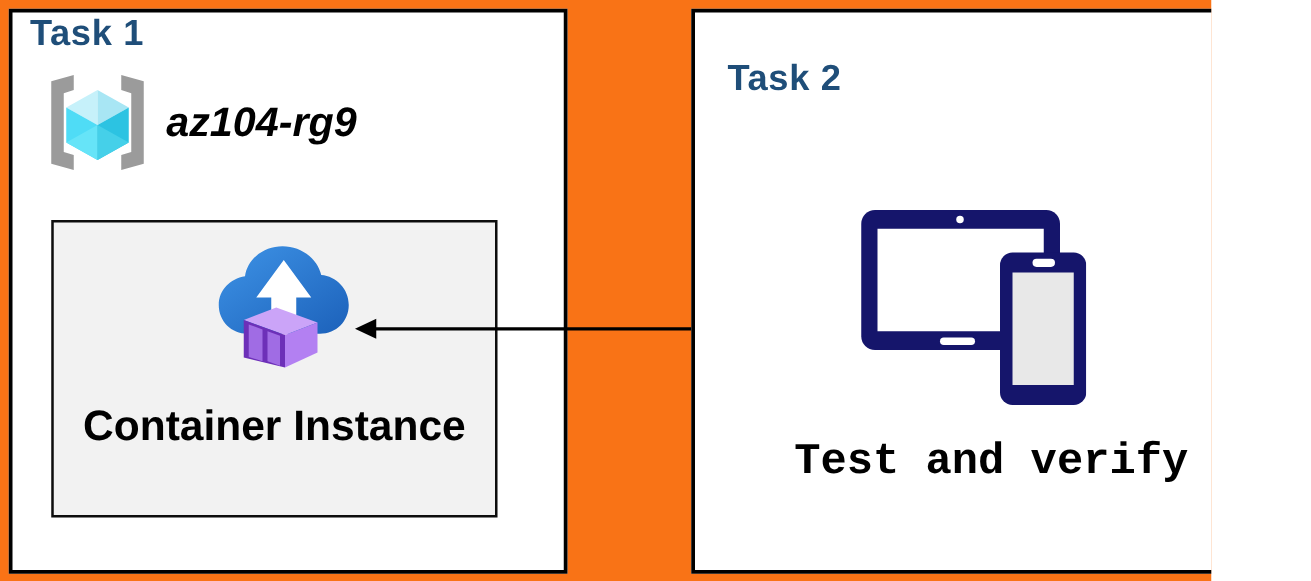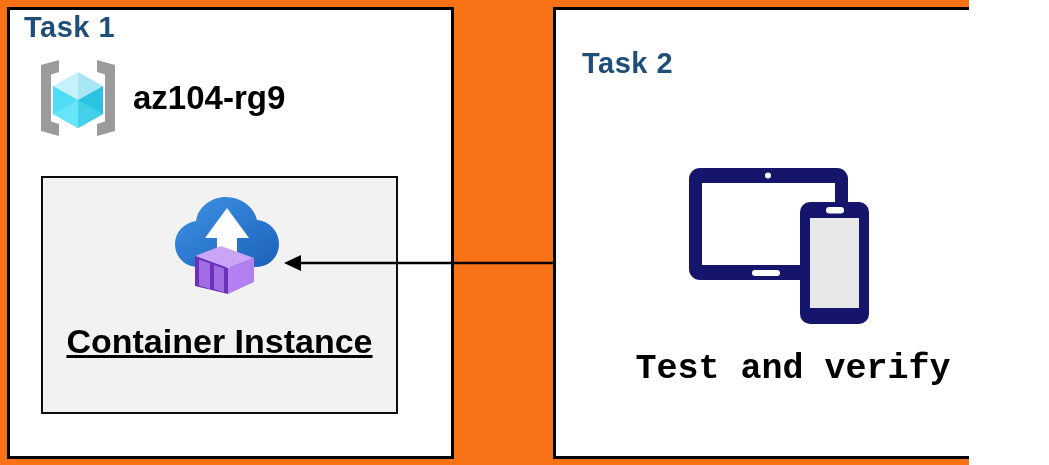--- a/index.html
+++ b/index.html
@@ -3,21 +3,21 @@
 <meta charset="utf-8">
 <style>
   html,body{margin:0;padding:0;background:#ffffff;}
   .canvas{
     position:relative;width:969px;height:465px;background:#f97316;
     font-family:"Liberation Sans",sans-serif;overflow:hidden;
   }
   .abs{position:absolute;box-sizing:border-box;}
   .task-box{border:3px solid #000000;background:#ffffff;}
   .task-title{font-size:29px;font-weight:bold;color:#1f4e79;letter-spacing:.5px;white-space:nowrap;}
-  .rg-name{font-size:33px;font-weight:bold;color:#000000;white-space:nowrap;}
+  .rg-name{font-size:33px;font-weight:bold;color:#000000;white-space:nowrap;font-style:italic;}
   .inner-box{background:#f2f2f2;border:2px solid #0d0d0d;}
   .big-label{font-size:34px;font-weight:bold;color:#000000;text-align:center;white-space:nowrap;}
   svg{display:block;}
 </style>
 </head>
 <body>
 
 <div class="canvas">
 
   <div class="abs task-box" style="left:7px;top:7px;width:447px;height:452px;">
@@ -54,21 +54,21 @@
                C71,9 84,19 87,32 C99,33 109,43 109,56 C109,69 99,79 86,79 Z" fill="url(#cloudGrad)"></path>
       <path d="M57,20 L79,50 L67,50 L67,74 L47,74 L47,50 L35,50 Z" fill="#ffffff"></path>
       <polygon points="25,68 51,58 84,70 58,80" fill="#cba4f8"></polygon>
       <polygon points="25,68 58,80 58,106 25,98" fill="#6d30b8"></polygon>
       <polygon points="29,71.5 40,75.5 40,101 29,97.5" fill="#a06ce4"></polygon>
       <polygon points="44,77 54,80.5 54,104.5 44,101" fill="#a06ce4"></polygon>
       <polygon points="58,80 84,70 84,94 58,106" fill="#b380f2"></polygon>
     </svg>
   </div>
 
-  <div class="abs big-label" style="left:41px;top:322px;width:357px;text-decoration:underline;">Container Instance</div>
+  <div class="abs big-label" style="left:41px;top:322px;width:357px;">Container Instance</div>
 
   <div class="abs" style="left:283px;top:251px;width:402px;height:24px;">
     <svg width="402" height="24" viewBox="0 0 402 24">
       <line x1="15" y1="12" x2="402" y2="12" stroke="#000000" stroke-width="2.6"></line>
       <polygon points="1,12 18,4 18,20" fill="#000000"></polygon>
     </svg>
   </div>
 
   <div class="abs task-box" style="left:553px;top:7px;width:490px;height:452px;">
   </div>

